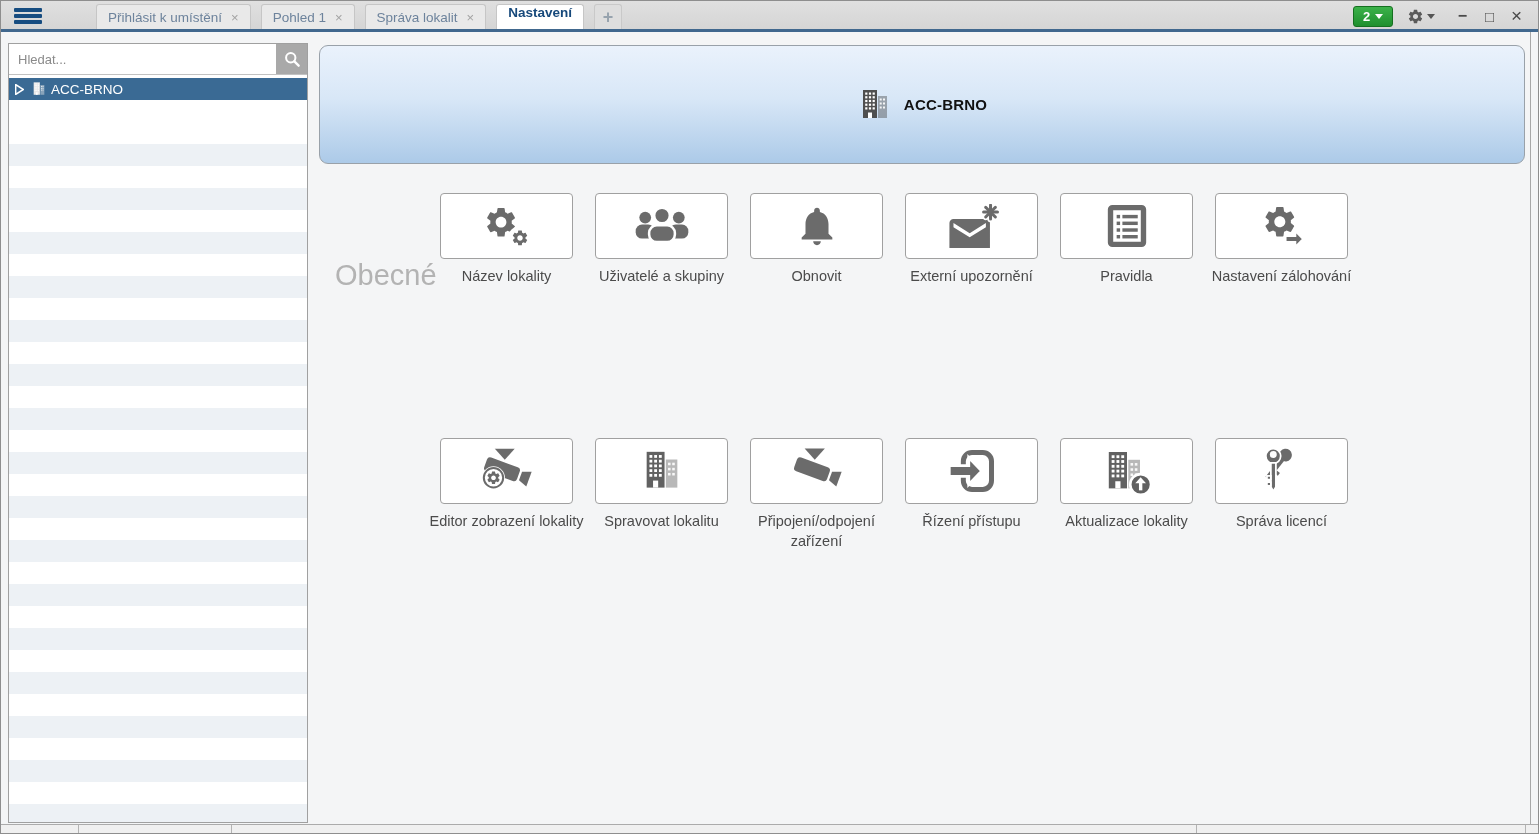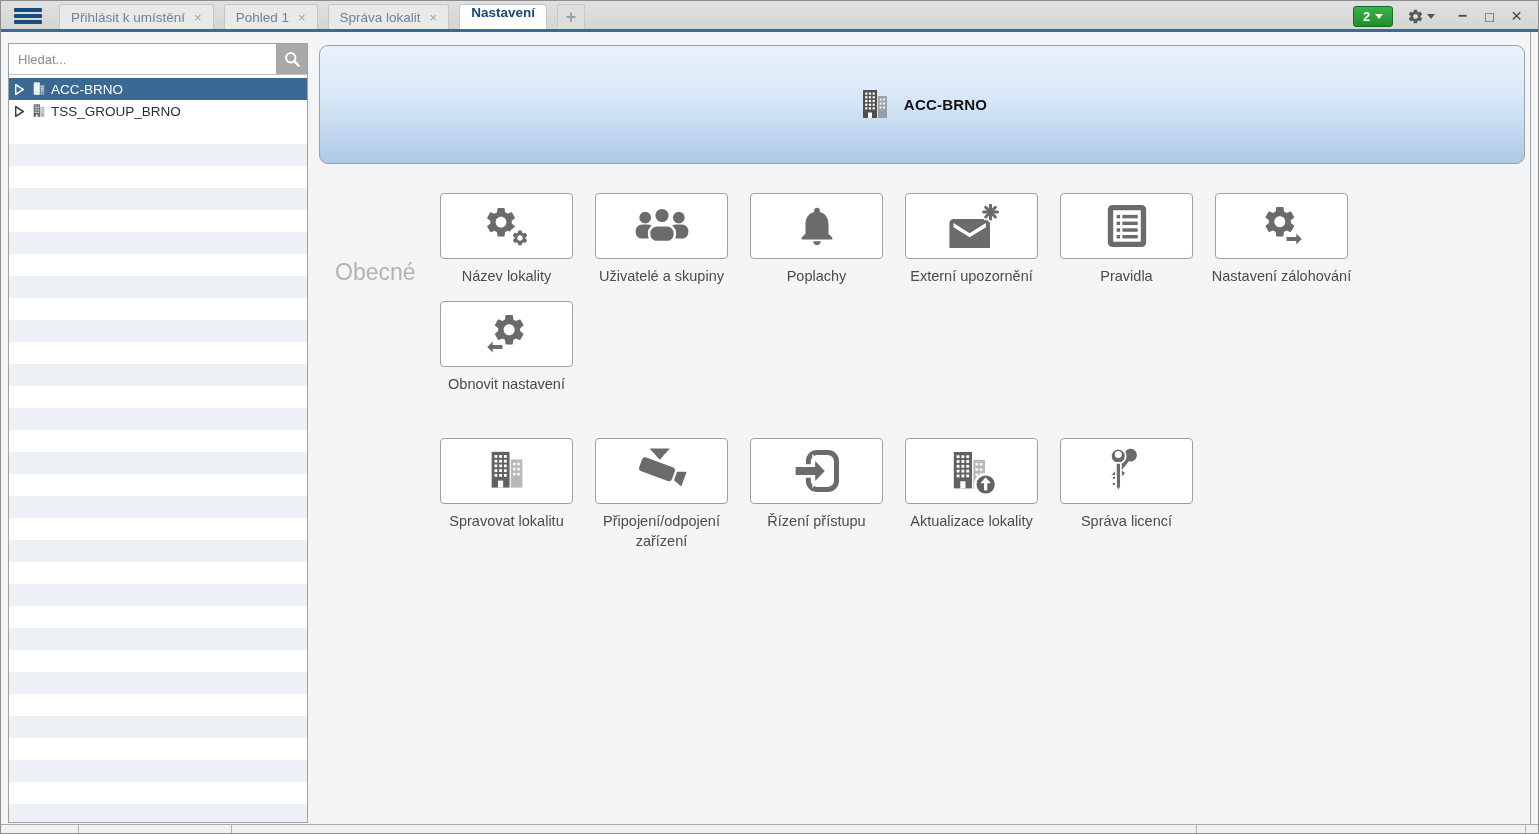--- a/index.html
+++ b/index.html
@@ -3,21 +3,21 @@
 <meta charset="utf-8">
 <style>
   * { margin:0; padding:0; box-sizing:border-box; }
   html,body { width:1539px; height:834px; overflow:hidden;
               font-family:"Liberation Sans", sans-serif; }
   #window { position:absolute; inset:0; background:#f4f5f6; border:1px solid #8e8e8e; }
 
   
   .tabbar { position:absolute; left:0; right:0; top:0; height:31px;
             background:linear-gradient(#e0e0e0,#d5d5d5);
-            border-bottom:3px solid #41688E; display:flex; align-items:flex-end; }
+            border-bottom:3px solid #41688E; display:flex; align-items:flex-end;padding-left:37px; }
   .hamburger { position:absolute; left:13px; top:7px; width:28px; height:16px;
                display:flex; flex-direction:column; justify-content:space-between; cursor:pointer; }
   .hamburger div { height:3.6px; background:#164c80; border-radius:1px; }
   .tabs { margin-left:58px; display:flex; gap:10px; height:25px; }
   .tab { display:flex; align-items:center; gap:9px; padding:0 11px;
          background:#e9e9e9; border:1px solid #c6c6c6; border-bottom:none;
          border-radius:3px 3px 0 0; font-size:13.5px; color:#6d839c; white-space:nowrap; }
   .tab .x { color:#a3a3a3; font-size:13px; }
   .tab.active { background:#ffffff; color:#17497b; font-weight:600;flex-direction:column; }
   .addtab { width:28px; height:25px; display:flex; align-items:center; justify-content:center;
@@ -58,21 +58,21 @@
   .trow.sel { background:#3A6A94; color:#ffffff; }
   .stripes { position:absolute; left:0; right:0; top:78px; bottom:0;
              background:repeating-linear-gradient(to bottom,#ffffff 0 22px,#edf1f5 22px 44px); }
 
   
   .panel { position:absolute; left:318px; top:13px; width:1206px; height:119px;
            border:1px solid #99a1a9; border-radius:9px;
            background:linear-gradient(180deg,#eaf2fc 0%,#d8e7f7 45%,#accae8 100%);
            display:flex; align-items:center; justify-content:center; gap:11px; }
   .panel .ptitle { font-size:15px; font-weight:700; color:#111; letter-spacing:.2px; }
-  .section-label { position:absolute; left:334px; top:227px; font-size:23px; color:#b3b3b3; }
+  .section-label { position:absolute; left:334px; top:227px; font-size:29px; color:#b3b3b3; }
   .grid { position:absolute; left:428px; display:flex; }
   .g1 { top:161px; } .g2 { top:269px; } .g3 { top:406px; }
   .cell { width:155px; display:flex; flex-direction:column; align-items:center; }
   .btn { width:133px; height:66px; background:#fff; border:1px solid #a0a0a0; border-radius:4px;
          display:flex; align-items:center; justify-content:center; cursor:pointer; }
   .lbl { margin-top:7px; font-size:14.5px; color:#4b4b4b; text-align:center; line-height:20px; }
   .ic { color:#6B6B6B; }
 
   
   .bottombar { position:absolute; left:0; right:0; bottom:0; height:9px; background:#f0f0f0;
@@ -296,29 +296,20 @@
       <div class="tree">
         <div class="trow sel">
           <svg class="exp" style="color:#ffffff">
               <use href="#sym-tri"></use>
             </svg>
           <svg class="bic" style="color:#e8e8e8">
               <use href="#sym-building"></use>
             </svg>
           <span>ACC-BRNO</span>
         </div>
-        <div class="trow">
-          <svg class="exp" style="color:#3c3c3c">
-              <use href="#sym-tri"></use>
-            </svg>
-          <svg class="bic" style="color:#5d5d5d">
-              <use href="#sym-building"></use>
-            </svg>
-          <span>TSS_GROUP_BRNO</span>
-        </div>
       </div>
     </div>
 
     <div class="panel">
       <svg class="ic" width="36" height="36" style="color:#4f4f4f">
           <use href="#sym-building"></use>
         </svg>
       <span class="ptitle">ACC-BRNO</span>
     </div>
 
@@ -340,21 +331,21 @@
             </svg>
         </div>
         <div class="lbl">Uživatelé a skupiny</div>
       </div>
       <div class="cell">
         <div class="btn">
           <svg class="ic" width="46" height="46">
               <use href="#sym-bell"></use>
             </svg>
         </div>
-        <div class="lbl">Poplachy</div>
+        <div class="lbl">Obnovit</div>
       </div>
       <div class="cell">
         <div class="btn">
           <svg class="ic" width="56" height="44">
               <use href="#sym-mailstar"></use>
             </svg>
         </div>
         <div class="lbl">Externí upozornění</div>
       </div>
       <div class="cell">
@@ -368,32 +359,30 @@
       <div class="cell">
         <div class="btn">
           <svg class="ic" width="52" height="48">
               <use href="#sym-gear-ar"></use>
             </svg>
         </div>
         <div class="lbl">Nastavení zálohování</div>
       </div>
     </div>
 
-    <div class="grid g2">
-      <div class="cell">
-        <div class="btn">
-          <svg class="ic" width="52" height="48">
-              <use href="#sym-gear-al"></use>
-            </svg>
-        </div>
-        <div class="lbl">Obnovit nastavení</div>
-      </div>
-    </div>
 
     <div class="grid g3">
+      <div class="cell">
+        <div class="btn">
+          <svg class="ic" width="54" height="46">
+              <use href="#sym-cam-gear"></use>
+            </svg>
+        </div>
+        <div class="lbl">Editor zobrazení lokality</div>
+      </div>
       <div class="cell">
         <div class="btn">
           <svg class="ic" width="46" height="46" style="color:#616161">
               <use href="#sym-building"></use>
             </svg>
         </div>
         <div class="lbl">Spravovat lokalitu</div>
       </div>
       <div class="cell">
         <div class="btn">

